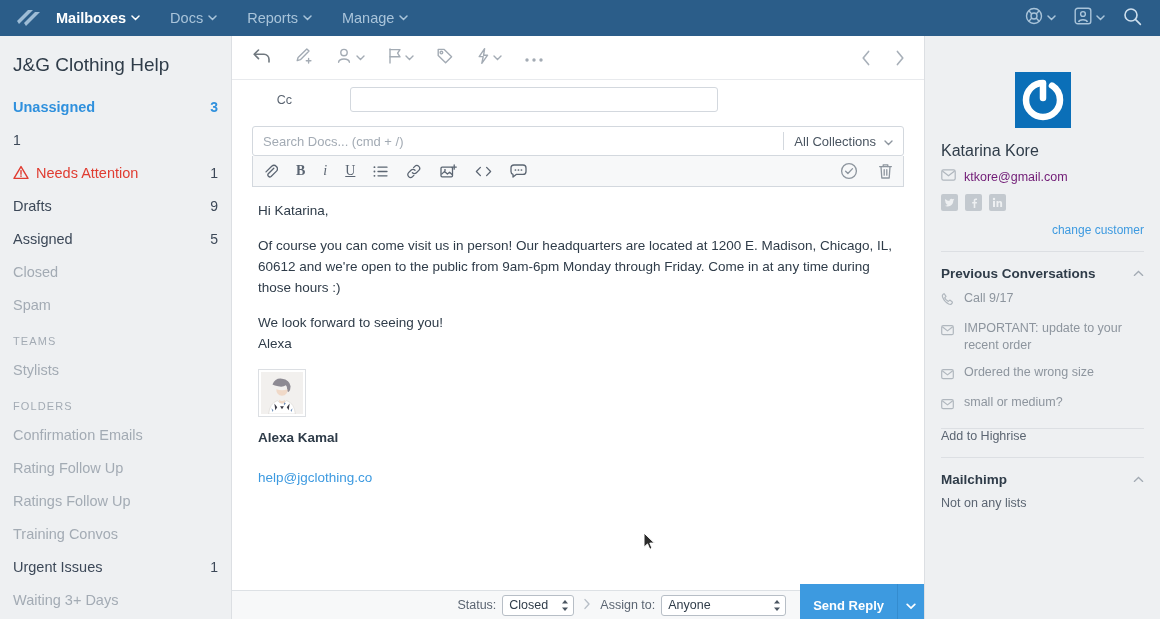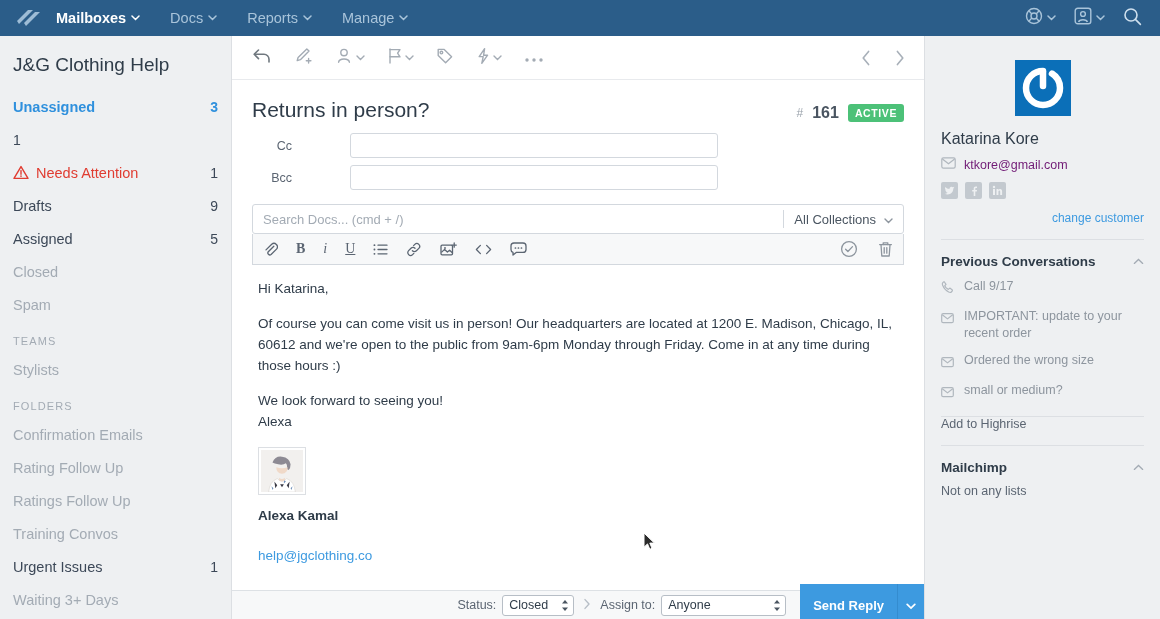--- a/index.html
+++ b/index.html
@@ -151,21 +151,21 @@
     border-right: 1px solid #348ccf;
   }
   .send-caret {
     background: #3d9ae0; color: #fff; width: 26px; display: flex;
     align-items: center; justify-content: center; cursor: pointer;
   }
 
   
   .rside {
     width: 235px; flex: 0 0 235px; background: #eef0f2; overflow: hidden;
-    padding: 4px 16px;
+    padding: 16px 16px;
   }
   .cust-avatar {
     width: 56px; height: 56px; margin: 20px auto 0 auto; display: block;
     background: #0b6fb8; border-radius: 3px; position: relative;
   }
   .cust-avatar svg { display: block; }
   .cust-name { font-size: 16px; color: #2f3c49; margin-top: 14px; }
   .cust-mail { display: flex; align-items: center; gap: 8px; margin-top: 9px; }
   .cust-mail span { font-size: 12.5px; color: #701a75; }
   .socials { display: flex; gap: 7px; margin-top: 10px; }
@@ -440,35 +440,23 @@
           <span>
             <svg width="12" height="18" viewBox="0 0 12 18" fill="none" stroke="#a8b0b9" stroke-width="1.6" stroke-linecap="round" stroke-linejoin="round">
                 <path d="M3.4 2.4 L8.8 9 L3.4 15.6"></path>
               </svg>
           </span>
         </div>
       </div>
 
       <div class="scroll-area">
 
-        <div class="conv-head">
-          <div class="conv-title">Returns in person?</div>
-          <div class="conv-meta">
-            <span class="hash">#</span>
-            <span class="num">161</span>
-            <span class="badge">ACTIVE</span>
-          </div>
-        </div>
 
         <div class="field-row">
           <div class="field-lbl">Cc</div>
-          <input class="field-in" value="" style="">
-        </div>
-        <div class="field-row">
-          <div class="field-lbl">Bcc</div>
           <input class="field-in" value="" style="">
         </div>
 
         <div class="docsearch">
           <input placeholder="Search Docs... (cmd + /)" style="">
           <div class="ds-div"></div>
           <div class="ds-coll">
             <span>All Collections</span>
             <span>
               <svg width="9" height="6" viewBox="0 0 9 6">

